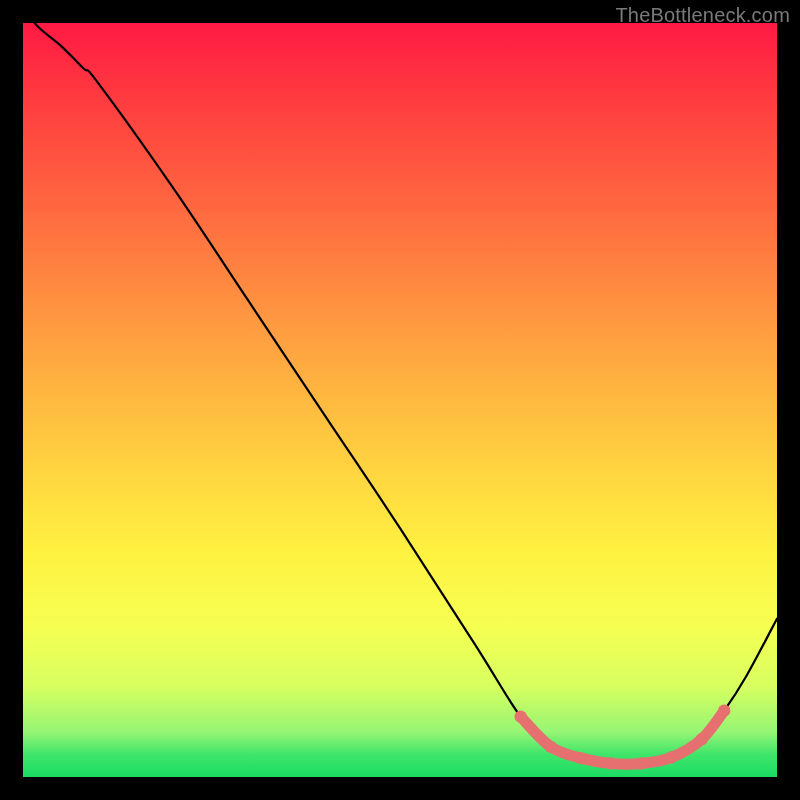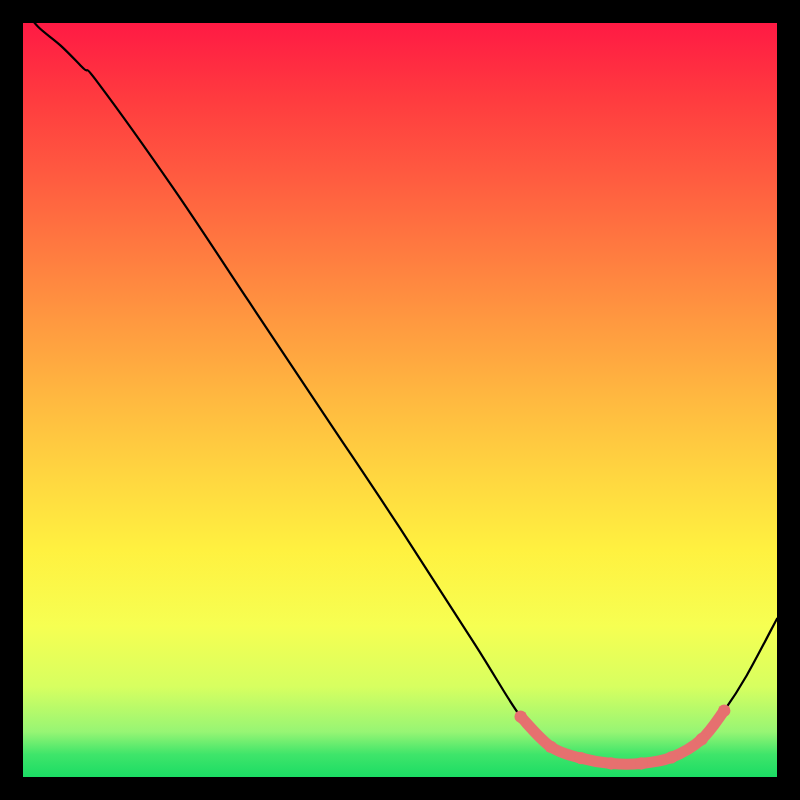--- a/index.html
+++ b/index.html
@@ -57,20 +57,21 @@
     top: 0;
     width: 754px;
     height: 754px;
     overflow: visible;
   }
 </style>
 </head>
 <body>
 <div class="frame">
 
+  <div class="watermark">TheBottleneck.com</div>
 
   <div class="plot-area">
     <svg class="curve-layer" viewBox="0 0 754 754">
 
       <path id="mainCurve" fill="none" stroke="#000" stroke-width="2.2" stroke-linecap="round" stroke-linejoin="round" d="M 0.00 -15.08 C 2.71 -11.69, 8.29 -3.02, 15.08 3.77 C 21.87 10.56, 29.56 15.16, 37.70 22.62 C 45.84 30.08, 53.53 38.45, 60.32 45.24 C 67.11 52.03, 59.11 38.60, 75.40 60.32 C 91.69 82.04, 123.66 126.52, 150.80 165.88 C 177.94 205.24, 199.06 238.26, 226.20 278.98 C 253.34 319.70, 274.46 351.36, 301.60 392.08 C 328.74 432.80, 349.86 463.79, 377.00 505.18 C 404.14 546.57, 430.68 588.12, 452.40 622.05 C 474.12 655.98, 484.07 675.36, 497.64 693.68 C 511.21 712.00, 516.94 716.38, 527.80 723.84 C 538.66 731.30, 547.10 732.16, 557.96 735.15 C 568.82 738.14, 577.26 739.48, 588.12 740.43 C 598.98 741.38, 607.42 741.51, 618.28 740.43 C 629.14 739.34, 637.58 738.74, 648.44 734.40 C 659.30 730.05, 669.10 724.71, 678.60 716.30 C 688.10 707.89, 693.08 699.18, 701.22 687.65 C 709.36 676.11, 714.34 668.77, 723.84 652.21 C 733.34 635.65, 748.57 605.84, 754.00 595.66"></path>
 
       <path id="pinkSeg" fill="none" stroke="#e6706f" stroke-width="11" stroke-linecap="round" stroke-linejoin="round" d="M 497.64 693.68 C 503.07 699.11, 516.94 716.38, 527.80 723.84 C 538.66 731.30, 547.10 732.16, 557.96 735.15 C 568.82 738.14, 577.26 739.48, 588.12 740.43 C 598.98 741.38, 607.42 741.51, 618.28 740.43 C 629.14 739.34, 637.58 738.74, 648.44 734.40 C 659.30 730.05, 669.10 724.71, 678.60 716.30 C 688.10 707.89, 697.15 692.81, 701.22 687.65"></path>
 
       <g id="markers">
           <circle cx="497.64" cy="693.68" r="6.2" fill="#e6706f"></circle>

